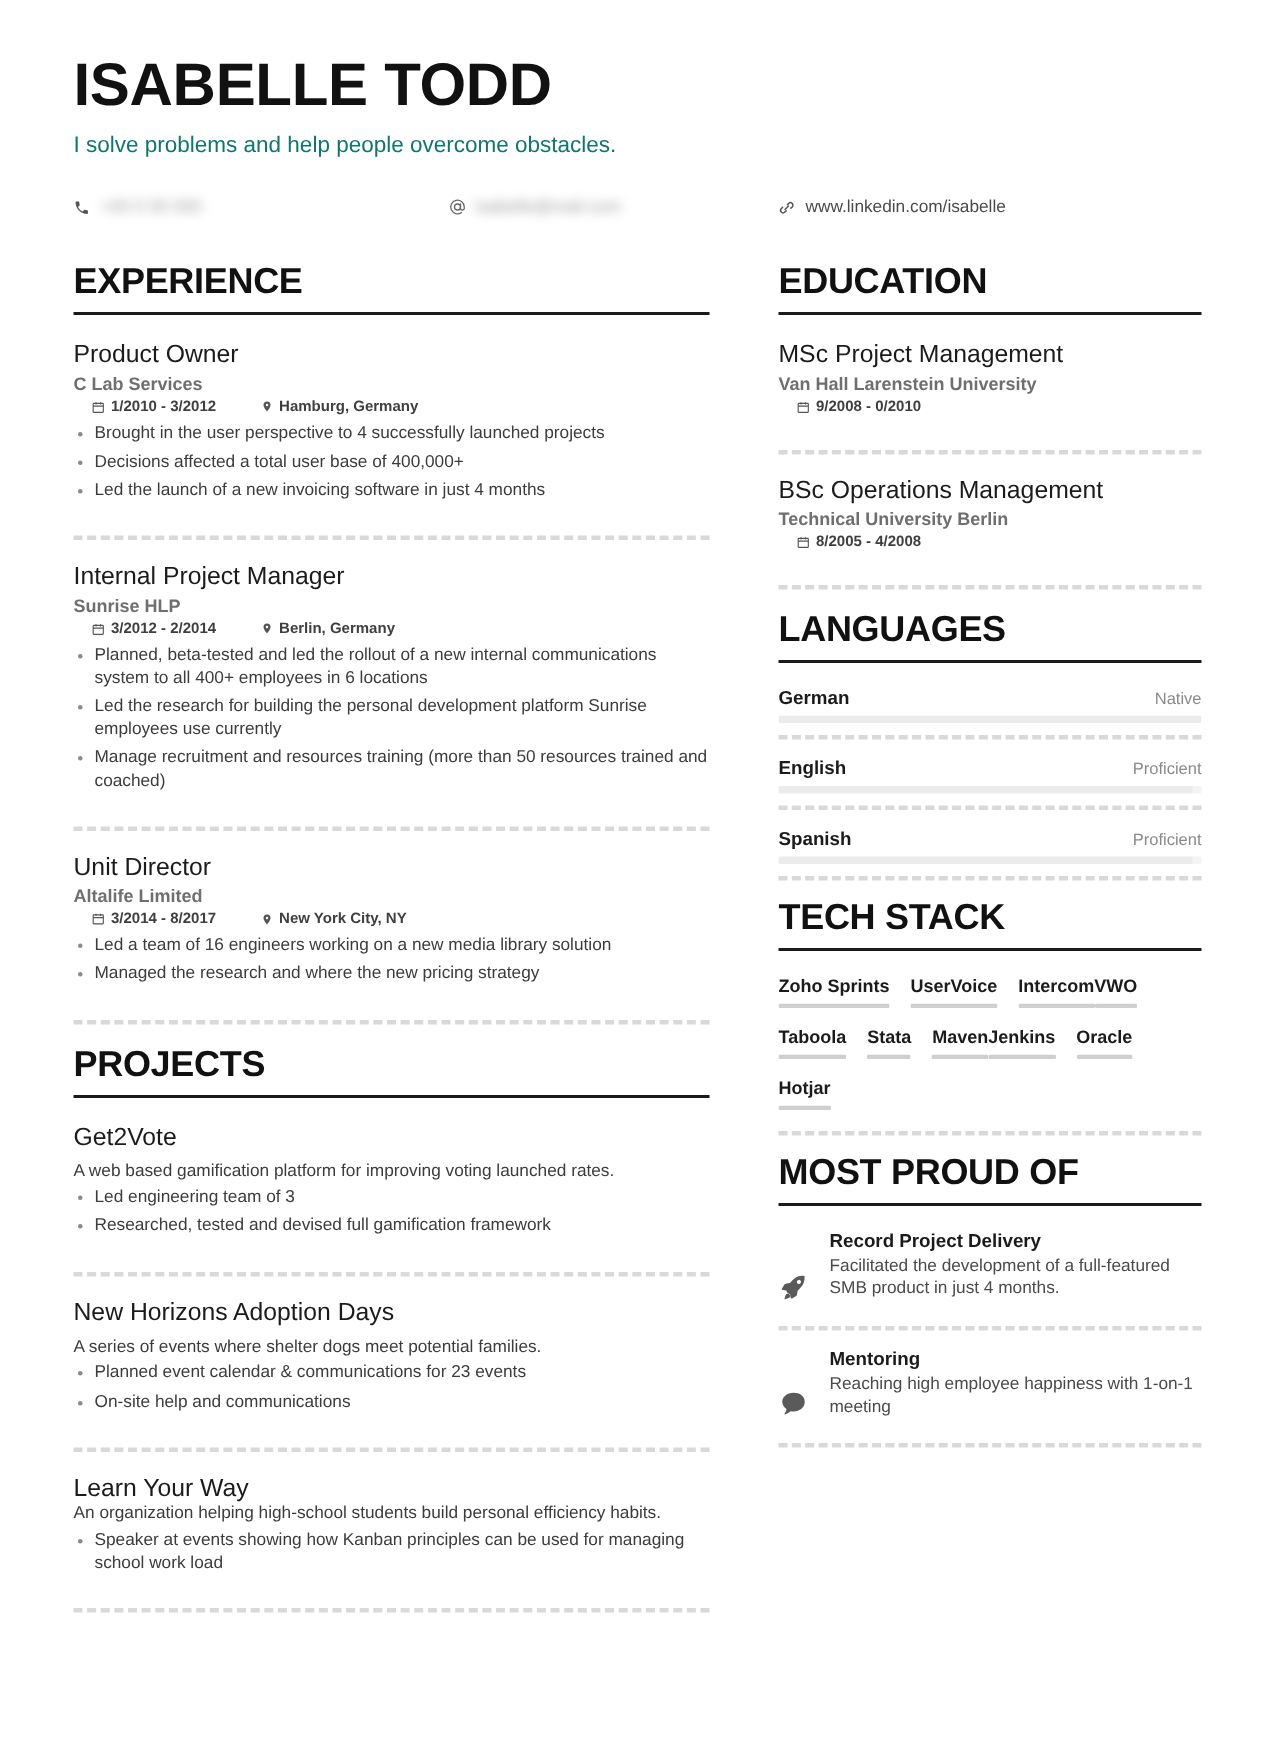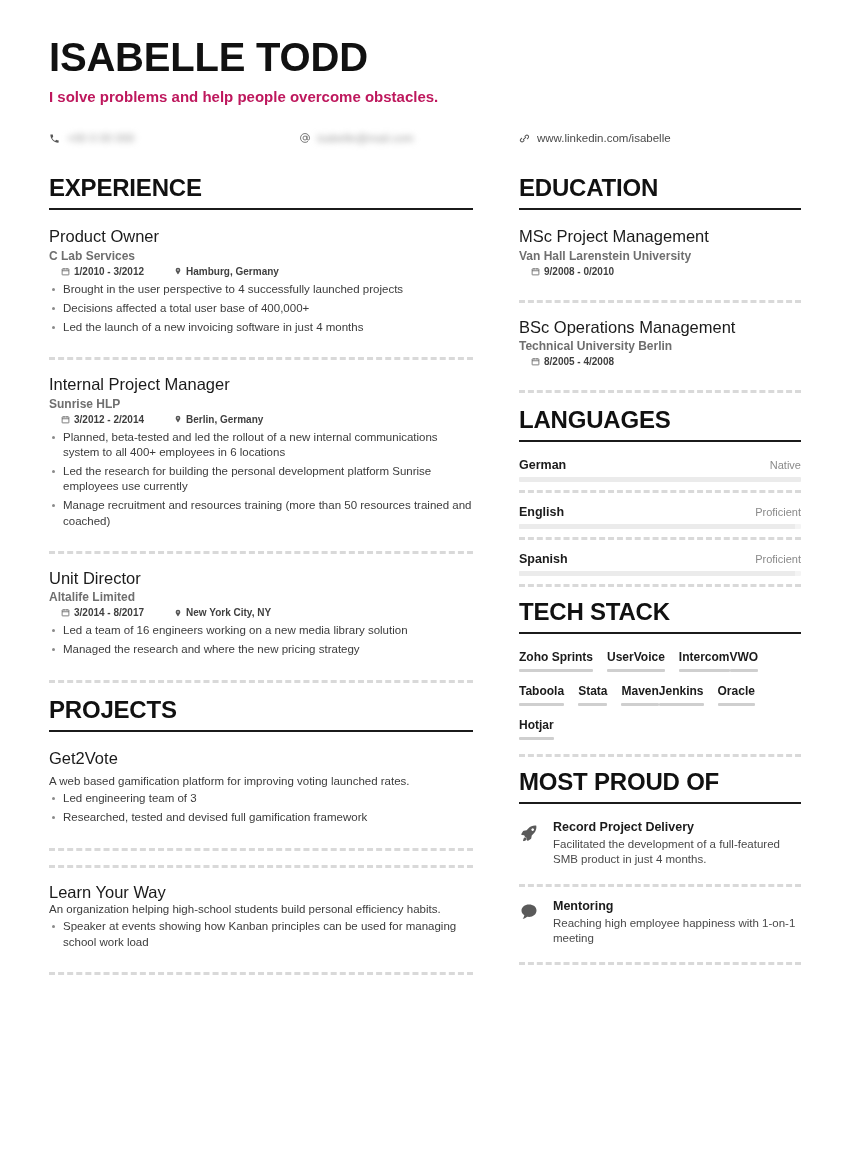--- a/index.html
+++ b/index.html
@@ -22,22 +22,22 @@
   .name {
     font-size: 40px;
     font-weight: bold;
     letter-spacing: -0.2px;
     color: #111;
     line-height: 1.05;
     margin-bottom: 10px;
   }
   .tagline {
     font-size: 15px;
-    font-weight: bold;
-    color: #be185d;
+    font-weight: normal;
+    color: #0f766e;
     margin-bottom: 22px;
   }
   .contact-row {
     display: flex;
     align-items: center;
     height: 22px;
     margin-bottom: 26px;
   }
   .contact-item {
     display: flex;
@@ -178,21 +178,21 @@
   .tech-bar {
     height: 3px;
     background: #f0f0f0;
     margin-top: 5px;
     border-radius: 1px;
     overflow: hidden;
   }
   .tech-bar > i { display: block; height: 100%; background: #cfcfcf; }
 
   
-  .proud-item { display: flex; align-items: flex-start; }
+  .proud-item { display: flex; align-items: flex-end; }
   .proud-ico {
     flex: 0 0 34px;
     width: 34px;
     padding-top: 3px;
     color: #5a5a5a;
   }
   .proud-body { flex: 1 1 auto; }
   .proud-title {
     font-size: 12.5px;
     font-weight: bold;
@@ -353,20 +353,28 @@
         <div class="entry">
           <div class="entry-title" style="margin-bottom:6px;">Get2Vote</div>
           <div class="proj-desc">A web based gamification platform for improving voting launched rates.</div>
           <ul class="bullets">
             <li>Led engineering team of 3</li>
             <li>Researched, tested and devised full gamification framework</li>
           </ul>
         </div>
         <hr class="dashed">
 
+        <div class="entry">
+          <div class="entry-title" style="margin-bottom:6px;">New Horizons Adoption Days</div>
+          <div class="proj-desc">A series of events where shelter dogs meet potential families.</div>
+          <ul class="bullets">
+            <li>Planned event calendar &amp; communications for 23 events</li>
+            <li>On-site help and communications</li>
+          </ul>
+        </div>
         <hr class="dashed">
 
         <div class="entry">
           <div class="entry-title" style="margin-bottom:0;">Learn Your Way</div>
           <div class="proj-desc">An organization helping high-school students build personal efficiency habits.</div>
           <ul class="bullets">
             <li>Speaker at events showing how Kanban principles can be used for managing school work load</li>
           </ul>
         </div>
         <hr class="dashed">

